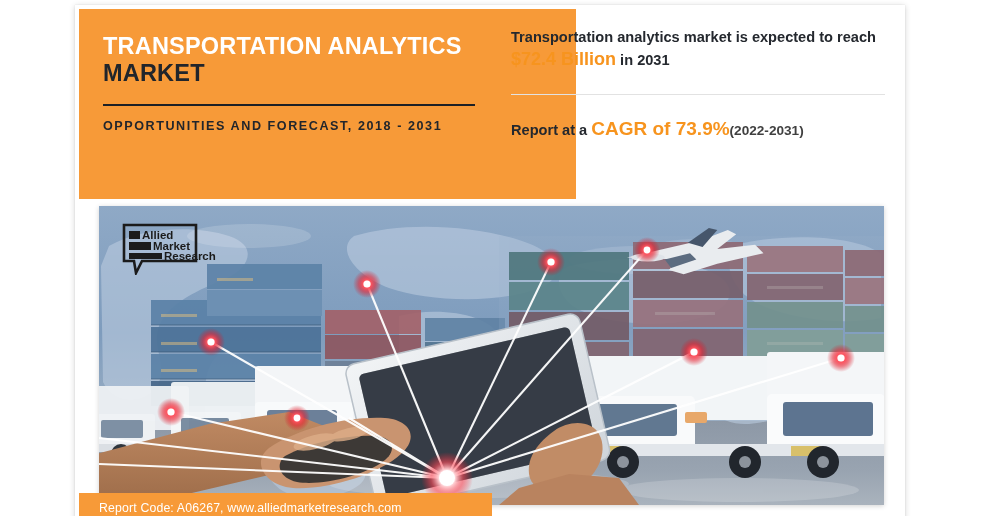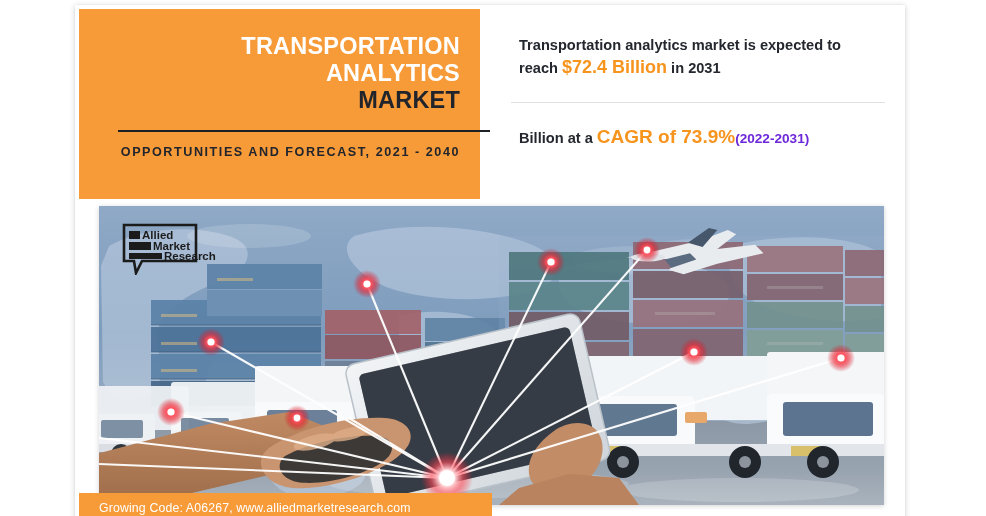--- a/index.html
+++ b/index.html
@@ -26,26 +26,25 @@
     background: #ffffff;
     box-shadow: 0 1px 6px rgba(0,0,0,0.18), 0 0 1px rgba(0,0,0,0.12);
     overflow: hidden;
   }
 
   
   .title-panel {
     position: absolute;
     left: 4px;
     top: 4px;
-    width: 401px;
+    width: 497px;
     height: 190px;
     background: #f79a38;
     box-sizing: border-box;
-    padding: 24px 20px 0 39px;
-    text-align: right;
+    padding: 24px 20px 0 24px;
   }
   .title-main {
     font-size: 23.5px;
     font-weight: bold;
     line-height: 1.14;
     letter-spacing: 0.2px;
     margin: 0;
   }
   .title-line-1 { color: #ffffff; display: block; }
   .title-line-2 { color: #21252b; display: block; }
@@ -70,25 +69,25 @@
     position: absolute;
     left: 436px;
     top: 22px;
     width: 380px;
   }
   .info-line {
     font-size: 14.6px;
     font-weight: bold;
     color: #24282e;
     line-height: 1.38;
-    margin: 8px;
+    margin: 0;
   }
   .hl { color: #f7941e; font-size: 18px; font-weight: bold; }
   .hl-cagr { color: #f7941e; font-size: 19px; font-weight: bold; }
-  .paren { font-size: 13.6px; font-weight: bold; color: #6d28d9; }
+  .paren { font-size: 13.6px; font-weight: bold; color: #404040; }
   .info-rule {
     width: 374px;
     height: 1px;
     background: #e2e2e2;
     margin: 22px 0 21px 0;
   }
 
   
   .photo {
     position: absolute;
@@ -136,30 +135,30 @@
 <body>
 
 <div class="card">
 
   <div class="title-panel">
     <h1 class="title-main">
       <span class="title-line-1">TRANSPORTATION ANALYTICS</span>
       <span class="title-line-2">MARKET</span>
     </h1>
     <div class="title-rule"></div>
-    <p class="title-sub">OPPORTUNITIES AND FORECAST, 2021 - 2040</p>
+    <p class="title-sub">OPPORTUNITIES AND FORECAST, 2018 - 2031</p>
   </div>
 
   <div class="info-panel">
     <p class="info-line">
       <span>Transportation analytics market is expected to reach </span><span class="hl">$72.4 Billion</span><span> in 2031</span>
     </p>
     <div class="info-rule"></div>
     <p class="info-line">
-      <span>Billion at a </span><span class="hl-cagr">CAGR of 73.9%</span><span class="paren">(2022-2031)</span>
+      <span>Report at a </span><span class="hl-cagr">CAGR of 73.9%</span><span class="paren">(2022-2031)</span>
     </p>
   </div>
 
   <div class="photo">
     <svg class="photo-svg" viewBox="0 0 785 299" preserveAspectRatio="none">
       <defs>
         <linearGradient id="sky" x1="0" y1="0" x2="0" y2="1">
           <stop offset="0%" stop-color="#8fa9c6"></stop>
           <stop offset="55%" stop-color="#7e9cbd"></stop>
           <stop offset="100%" stop-color="#9fb1c4"></stop>
@@ -426,15 +425,15 @@
       <rect x="7" y="8" width="11" height="8" fill="#1b1b1b"></rect>
       <rect x="7" y="19" width="22" height="8" fill="#1b1b1b"></rect>
       <rect x="7" y="30" width="33" height="6" fill="#1b1b1b"></rect>
       <text x="20" y="16" font-family="Liberation Sans, sans-serif" font-size="11.5" font-weight="bold" fill="#1b1b1b">Allied</text>
       <text x="31" y="27" font-family="Liberation Sans, sans-serif" font-size="11.5" font-weight="bold" fill="#1b1b1b">Market</text>
       <text x="42" y="37" font-family="Liberation Sans, sans-serif" font-size="11.5" font-weight="bold" fill="#1b1b1b">Research</text>
     </svg>
   </div>
 
   <div class="footer-bar"></div>
-  <div class="footer-text">Growing Code: A06267, www.alliedmarketresearch.com</div>
+  <div class="footer-text">Report Code: A06267, www.alliedmarketresearch.com</div>
 
 </div>
 
 </body></html>

